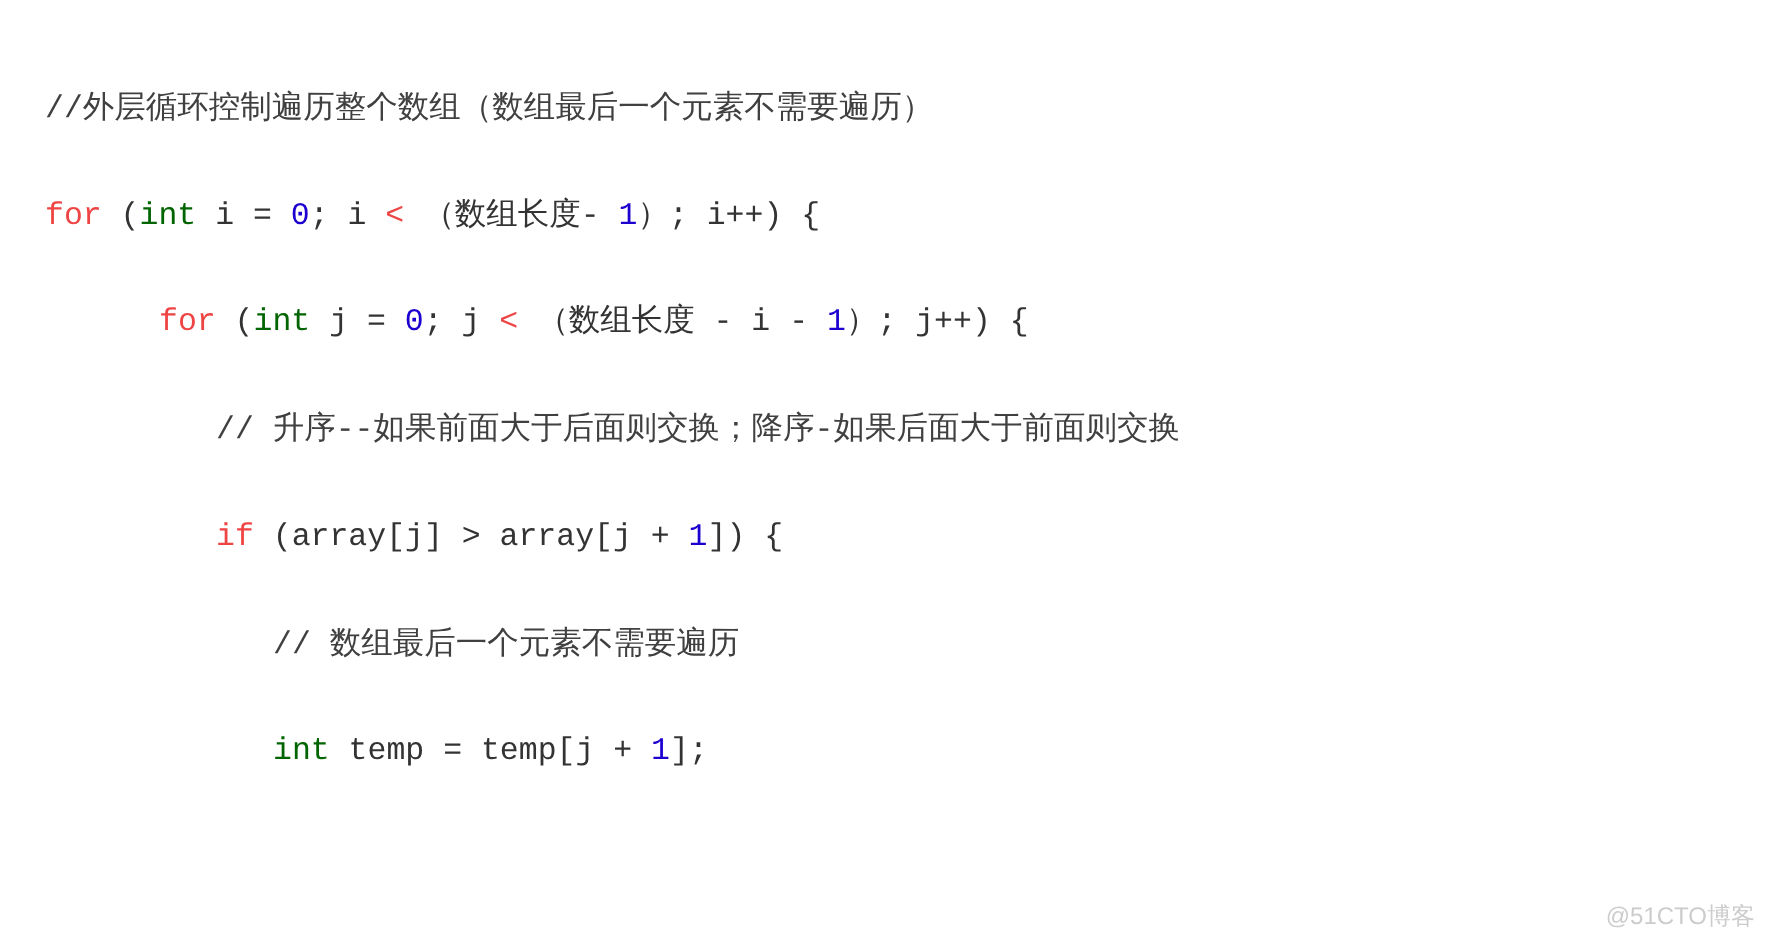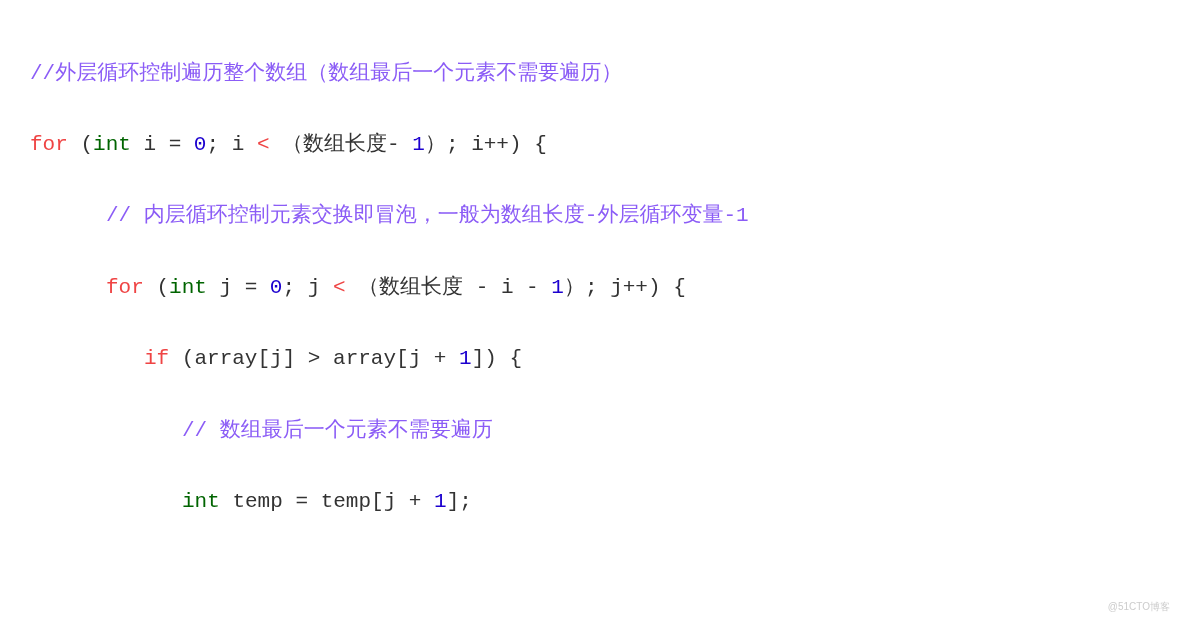--- a/index.html
+++ b/index.html
@@ -9,45 +9,45 @@
     font-family: "Courier New", Consolas, monospace;
     font-size: 21px;
     line-height: 1.7;
     color: #333;
     width: 1184px;
     box-sizing: border-box;
   }
   .code-block {
     white-space: pre;
   }
-  .comment { color: #8b5cf6; }
+  .comment { color: #404040; }
   .keyword { color: #ef4444; }
   .type { color: #006400; margin-top: 20px; }
   .number { color: #1c00cf; }
   .indent-1 { padding-left: 76px; display:inline-block; }
   .indent-2 { padding-left: 114px; display:inline-block; }
   .indent-3 { padding-left: 152px; display:inline-block; }
   .line { display:block; }
   .watermark {
     position: absolute;
     right: 14px;
     top: 598px;
-    font-size: 10px;
+    font-size: 16px;
     color: #ccc;
     font-family: sans-serif;
   }
 </style>
 </head>
 <body>
 
 <div class="code-block">
 <span class="line"><span class="comment">//外层循环控制遍历整个数组（数组最后一个元素不需要遍历）</span></span>
 <span class="line"><span class="keyword">for</span><span> (</span><span class="type">int</span><span> i = </span><span class="number">0</span><span>; i </span><span class="keyword">&lt;</span><span> （数组长度- </span><span class="number">1</span><span>）; i++) {</span></span>
-<span class="line"><span class="indent-1"></span><span class="comment">// 内层循环控制元素交换即冒泡，一般为数组长度-外层循环变量-1</span></span>
 <span class="line"><span class="indent-1"></span><span class="keyword">for</span><span> (</span><span class="type">int</span><span> j = </span><span class="number">0</span><span>; j </span><span class="keyword">&lt;</span><span> （数组长度 - i - </span><span class="number">1</span><span>）; j++) {</span></span>
+<span class="line"><span class="indent-2"></span><span class="comment">// 升序--如果前面大于后面则交换；降序-如果后面大于前面则交换</span></span>
 <span class="line"><span class="indent-2"></span><span class="keyword">if</span><span> (array[j] &gt; array[j + </span><span class="number">1</span><span>]) {</span></span>
 <span class="line"><span class="indent-3"></span><span class="comment">// 数组最后一个元素不需要遍历</span></span>
 <span class="line"><span class="indent-3"></span><span class="type">int</span><span> temp = temp[j + </span><span class="number">1</span><span>];</span></span>
 
 
 
 
 
 </div>
 

